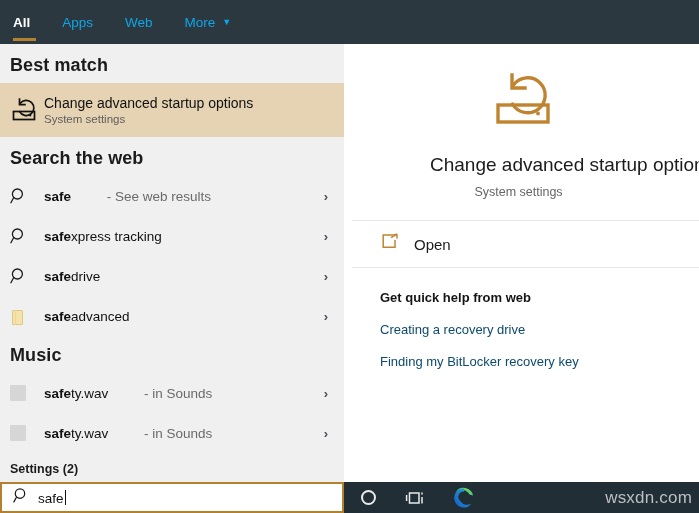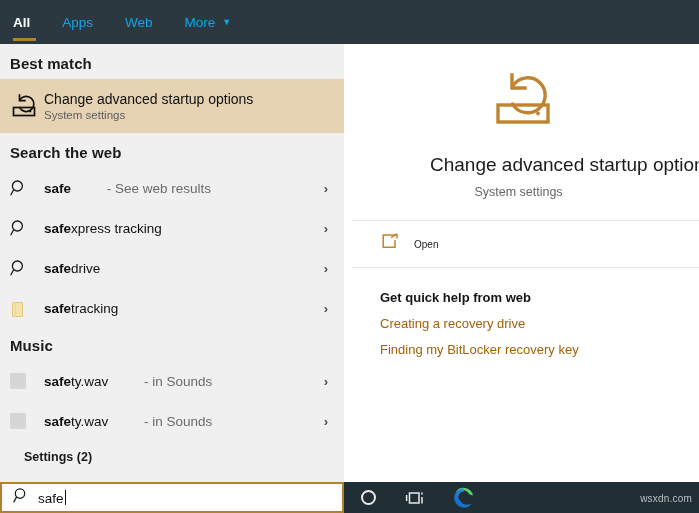--- a/index.html
+++ b/index.html
@@ -45,21 +45,21 @@
   }
 
   
   .leftpane {
     position: absolute; left: 0; top: 44px;
     width: 344px; height: 438px;
     background: #f0f0f0;
     overflow: hidden;
   }
   .section-head {
-    font-size: 15px;
+    font-size: 18px;
     font-weight: bold;
     color: #1b1b1b;
     padding: 11px 0 7px 10px;
     letter-spacing: .1px;
   }
   .section-head.tight { padding-top: 9px; }
 
   .row {
     position: relative;
     display: flex; align-items: center;
@@ -108,21 +108,21 @@
   
   .file-ic {
     width: 16px; height: 16px;
     background: #d6d6d6;
     border-radius: 1px;
   }
 
   
   .cutrow {
     font-size: 12.5px; font-weight: bold; color: #1b1b1b;
-    padding-left: 24px; padding-top: 9px;
+    padding-left: 10px; padding-top: 9px;
   }
 
   
   .rightpane {
     position: absolute; left: 352px; top: 44px;
     width: 347px; height: 438px;
     background: #ffffff;
   }
   .preview-top {
     padding-top: 26px;
@@ -142,26 +142,26 @@
     margin-right: 14px;
   }
   .divider { height: 1px; background: #e6e6e6; margin-top: 21px; }
   .action-row {
     display: flex; align-items: center;
     height: 46px;
     padding-left: 28px;
     cursor: default;
   }
   .action-ic { width: 34px; min-width: 34px; }
-  .action-label { font-size: 10px; color: #1b1b1b; }
+  .action-label { font-size: 15px; color: #1b1b1b; }
   .help-block { padding: 22px 4px 0 28px; }
   .help-title { font-size: 13px; font-weight: bold; color: #141414; }
   .help-link {
-    font-size: 13px; color: #a16207;
-    margin-top: 11px; cursor: default;
+    font-size: 13px; color: #0c4a6e;
+    margin-top: 17px; cursor: default;
   }
 
   
   .searchbox {
     position: absolute; left: 0; top: 482px;
     width: 344px; height: 31px;
     background: #ffffff;
     border: 2px solid #b4812f;
     display: flex; align-items: center;
     padding-left: 11px;
@@ -192,21 +192,21 @@
     cursor: default;
   }
   .cortana-ic {
     width: 15px; height: 15px;
     border: 2px solid #eaeaea;
     border-radius: 50%;
   }
   .watermark {
     position: absolute; right: 7px; top: 50%;
     transform: translateY(-50%);
-    font-size: 10px; color: #b9bfc4;
+    font-size: 17px; color: #b9bfc4;
     letter-spacing: .2px;
   }
 </style>
 </head>
 <body>
 
 <div id="root">
 
   <div class="topnav">
     <div class="nav-tab active">
@@ -294,21 +294,21 @@
 
     <div class="row">
       <div class="ricon">
         <div class="folder-ic">
             <div class="fb"></div>
             <div class="fl"></div>
           </div>
       </div>
       <div class="rtext">
           <div class="rtitle">
-        <span class="bold">safe</span><span>tracking</span>
+        <span class="bold">safe</span><span>advanced</span>
       </div>
         </div>
       <span class="chev">›</span>
     </div>
 
     <div class="section-head tight">Music</div>
 
     <div class="row">
       <div class="ricon">
           <div class="file-ic"></div>

